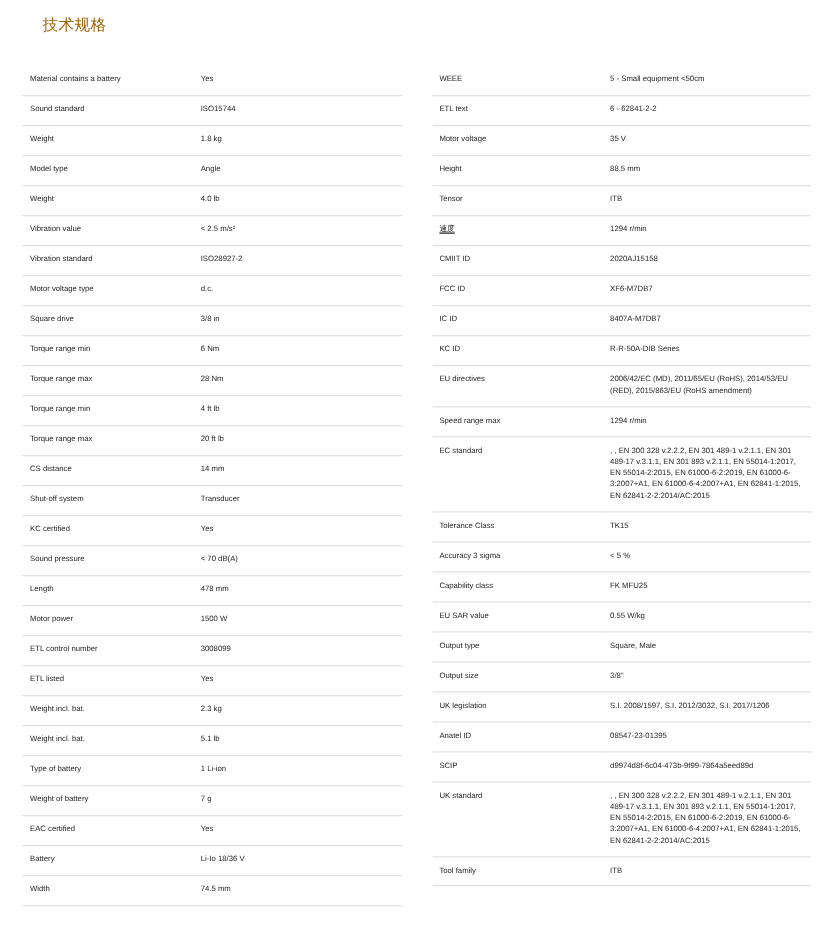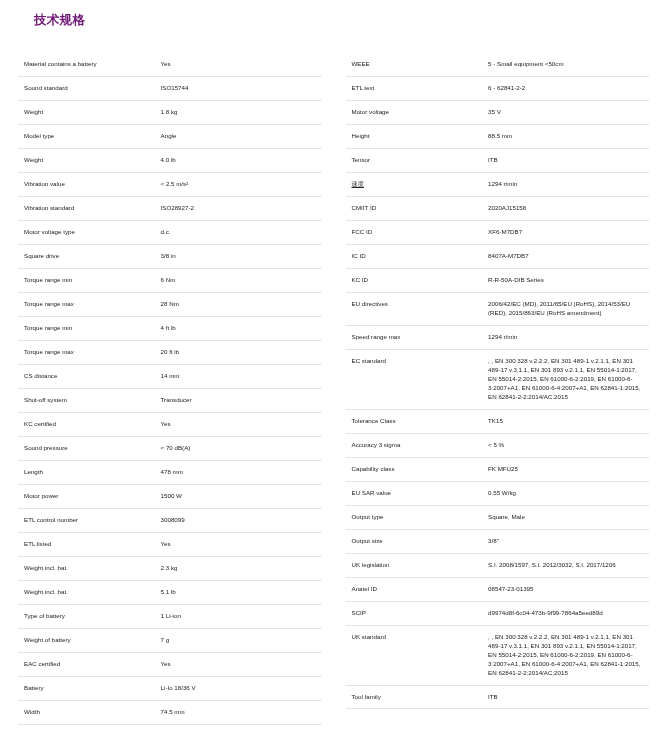--- a/index.html
+++ b/index.html
@@ -14,22 +14,22 @@
   }
   .page {
     width: 667px;
     height: 750px;
     padding: 10px 18px 0 18px;
     overflow: hidden;
     position: relative;
   }
   .page-title {
     font-size: 12.5px;
-    font-weight: bold;
-    color: #701a75;
+    font-weight: normal;
+    color: #a16207;
     margin: 2px 0 24px 16px;
     letter-spacing: 0.3px;
   }
   .columns {
     display: flex;
     gap: 24px;
     align-items: flex-start;
   }
   .col {
     flex: 1 1 0;

